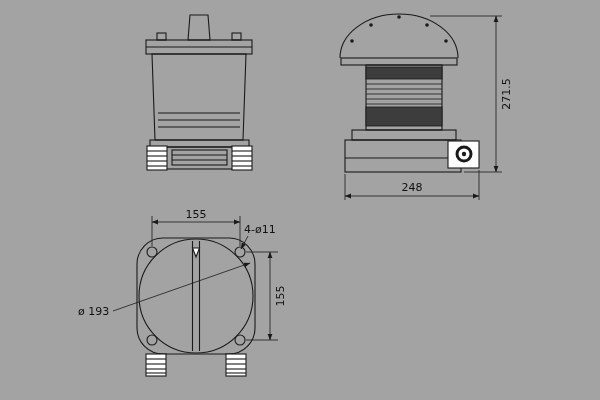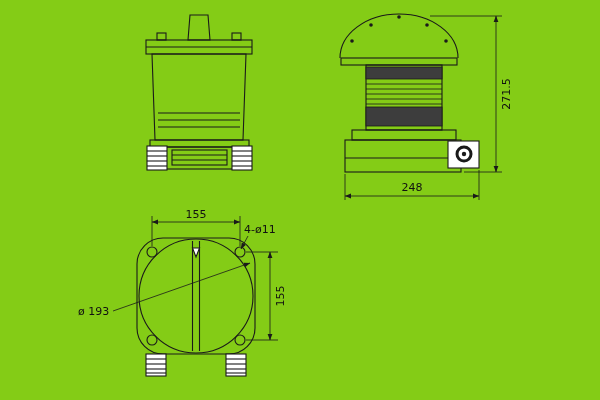--- a/index.html
+++ b/index.html
@@ -1,17 +1,17 @@
 <!DOCTYPE html>
 <html><head>
 <meta charset="utf-8">
 <style>
   html, body { margin: 0; padding: 0; background: #ffffff; }
   .canvas {
-    width: 600px; height: 400px; background: #84cc16; position: relative;
+    width: 600px; height: 400px; background: #a3a3a3; position: relative;
     font-family: "DejaVu Sans", sans-serif;
   }
   svg { display: block; }
   .obj  { stroke: #1a1a1a; stroke-width: 1.1; fill: none; }
   .thin { stroke: #1a1a1a; stroke-width: 0.8; fill: none; }
   .dim  { stroke: #1a1a1a; stroke-width: 0.8; fill: none; }
   .dark { fill: #3d3d3d; stroke: #1a1a1a; stroke-width: 0.8; }
   .solid{ fill: #1a1a1a; stroke: none; }
   text.dimtext {
     font-family: "DejaVu Sans", sans-serif;

